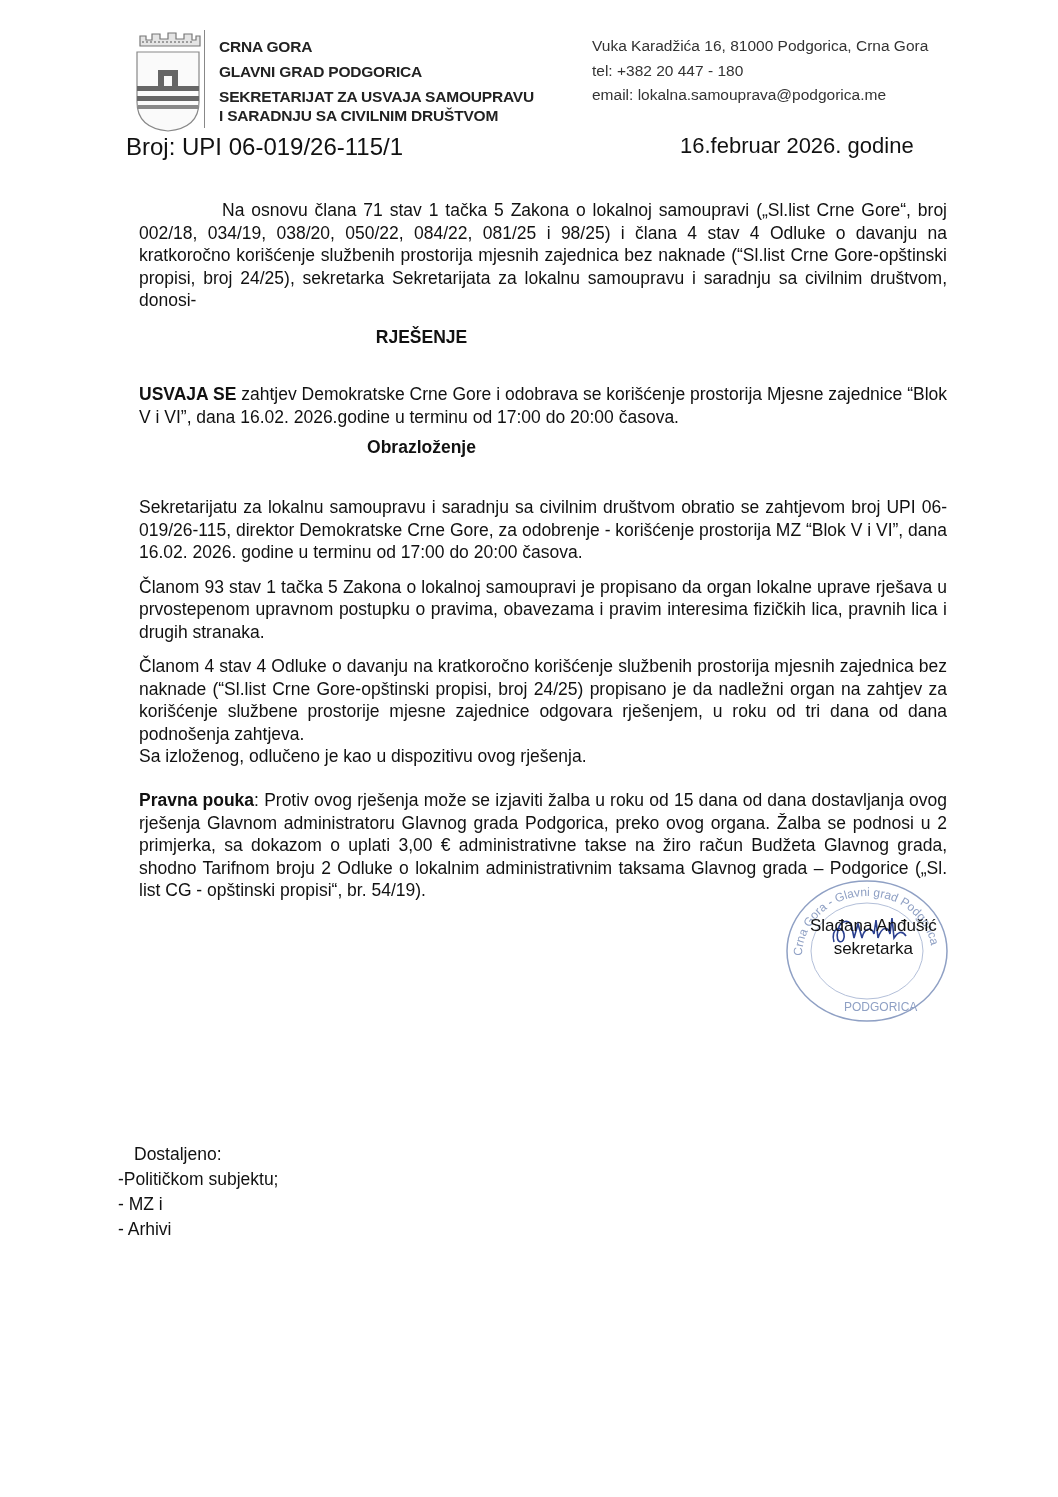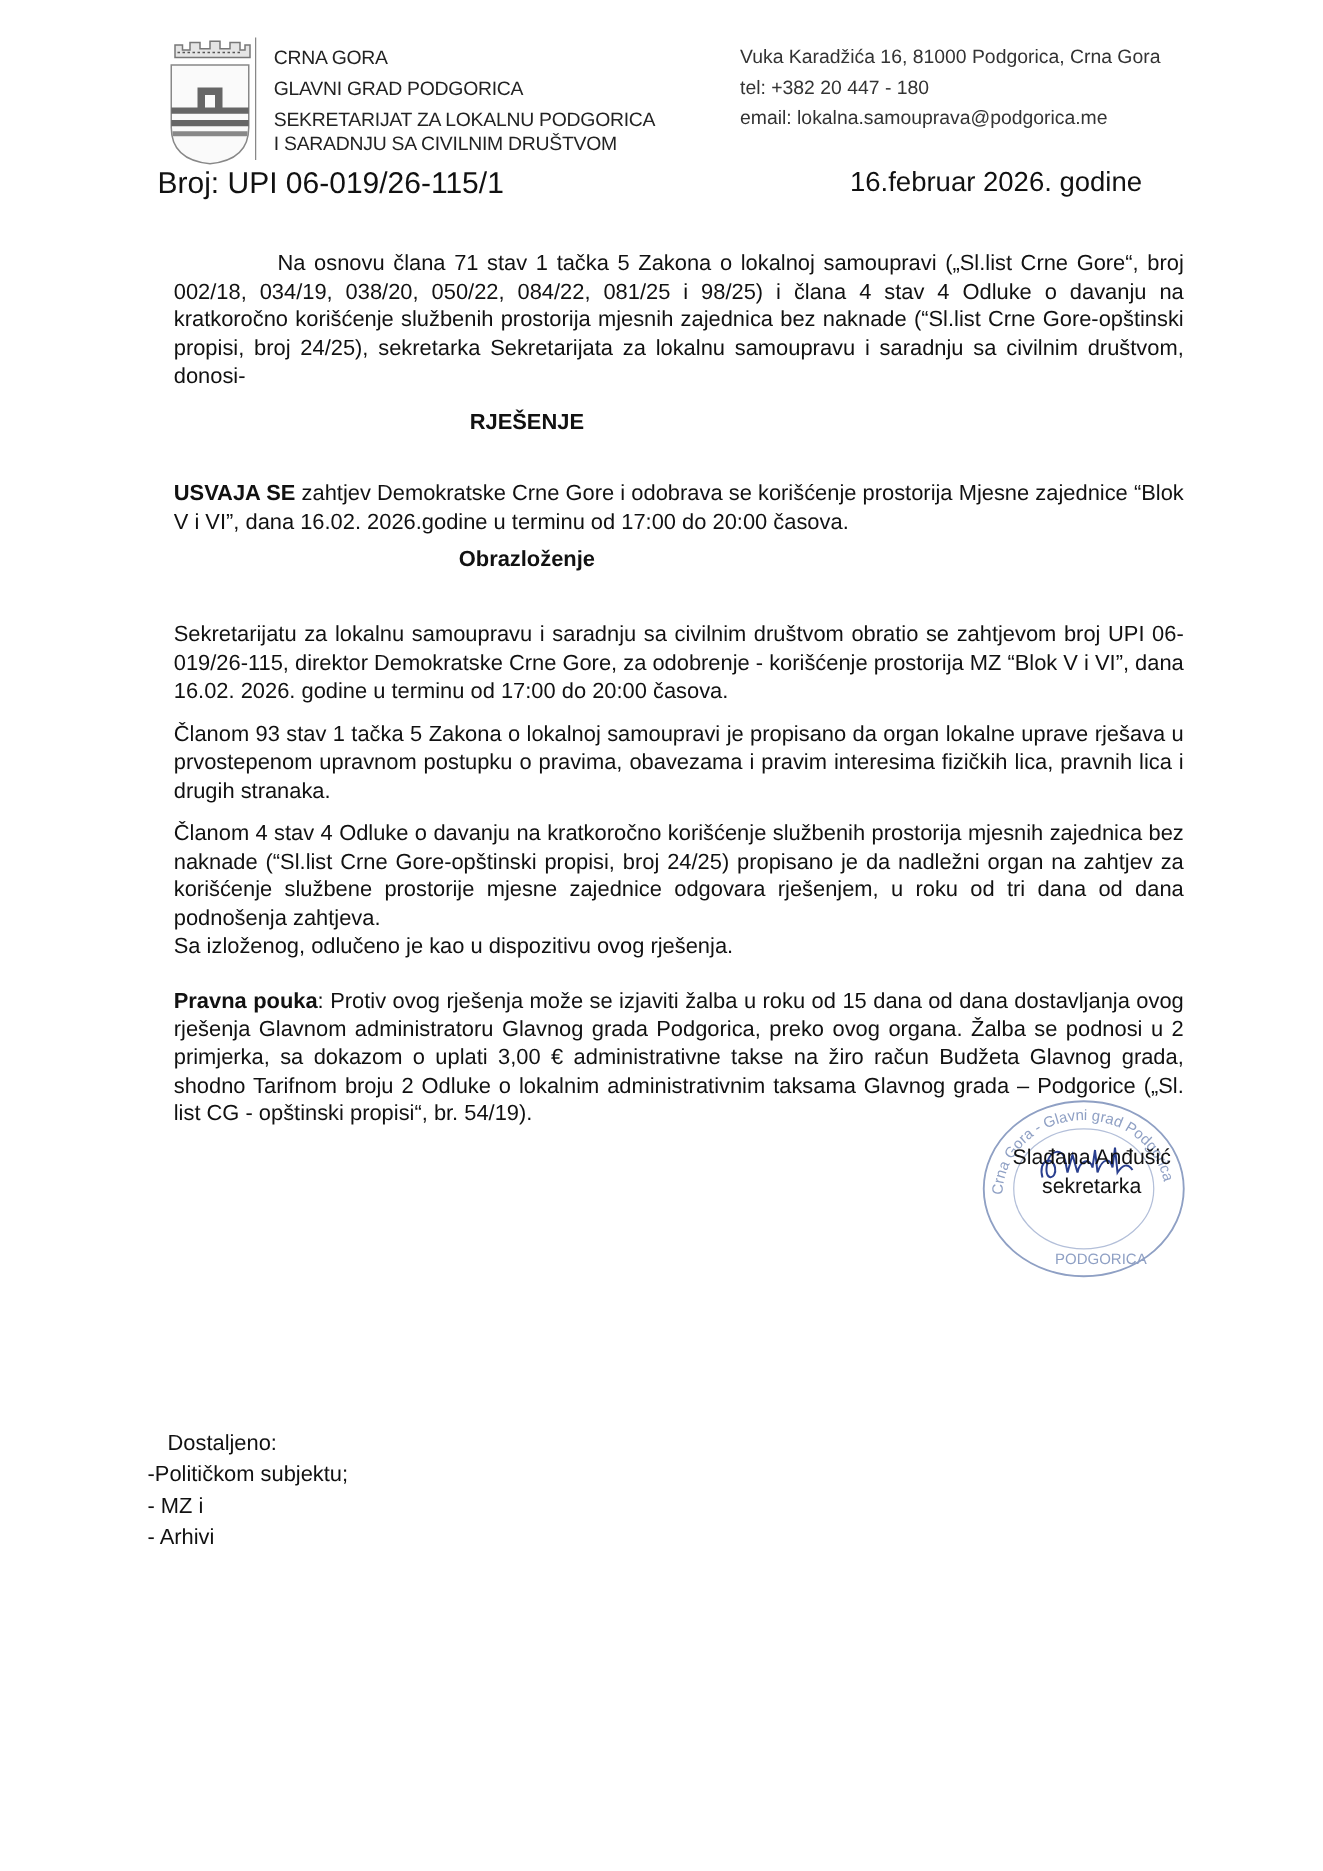--- a/index.html
+++ b/index.html
@@ -1,20 +1,20 @@
 <!DOCTYPE html>
 <html><head>
 <meta charset="utf-8">
 <style>
   html, body { margin:0; padding:0; background:#ffffff; }
   body { width:1058px; height:1497px; position:relative; overflow:hidden; color:#111; font-family:"Liberation Sans", sans-serif; }
   .abs { position:absolute; }
   .crest { left:134px; top:32px; width:68px; height:100px; }
   .vline { left:204px; top:30px; width:1px; height:98px; background:#888; }
-  .hdr-left { left:219px; top:34px; font-size:15.5px; line-height:25px; color:#222; letter-spacing:-0.2px; }
+  .hdr-left { left:219px; top:34px; font-size:15.5px; line-height:25px; color:#222; letter-spacing:-0.2px;font-weight:bold; }
   .hdr-left div { white-space:nowrap; }
   .hdr-left .tight { line-height:19px; }
   .hdr-right { left:592px; top:34px; font-size:15.5px; line-height:24.5px; color:#333; }
   .broj { left:126px; top:133px; font-size:24px; color:#111; }
   .datum { left:680px; top:133px; font-size:22px; color:#111; }
   .body-text { left:127px; width:832px; font-size:17.5px; line-height:22.5px; text-align:justify; color:#111; }
   .body-text p { margin:12px; }
   .indent { text-indent:83px; }
   .heading { left:0; width:843px; text-align:center; font-size:17.5px; font-weight:bold; }
   .bold { font-weight:bold; }
@@ -37,21 +37,21 @@
     <path d="M30 44 L38 44 L38 54 L30 54 Z" fill="#fafafa"></path>
     <rect x="3" y="64" width="62" height="5" fill="#666"></rect>
     <rect x="4" y="73" width="60" height="4" fill="#888"></rect>
   </svg>
 </div>
 <div class="abs vline"></div>
 
 <div class="abs hdr-left">
   <div>CRNA GORA</div>
   <div>GLAVNI GRAD PODGORICA</div>
-  <div class="tight" style="margin-top:3px">SEKRETARIJAT ZA LOKALNU PODGORICA</div>
+  <div class="tight" style="margin-top:3px">SEKRETARIJAT ZA USVAJA SAMOUPRAVU</div>
   <div class="tight">I SARADNJU SA CIVILNIM DRUŠTVOM</div>
 </div>
 
 <div class="abs hdr-right">
   <div>Vuka Karadžića 16, 81000 Podgorica, Crna Gora</div>
   <div>tel: +382 20 447 - 180</div>
   <div>email: lokalna.samouprava@podgorica.me</div>
 </div>
 
 <div class="abs broj">Broj: UPI 06-019/26-115/1</div>

